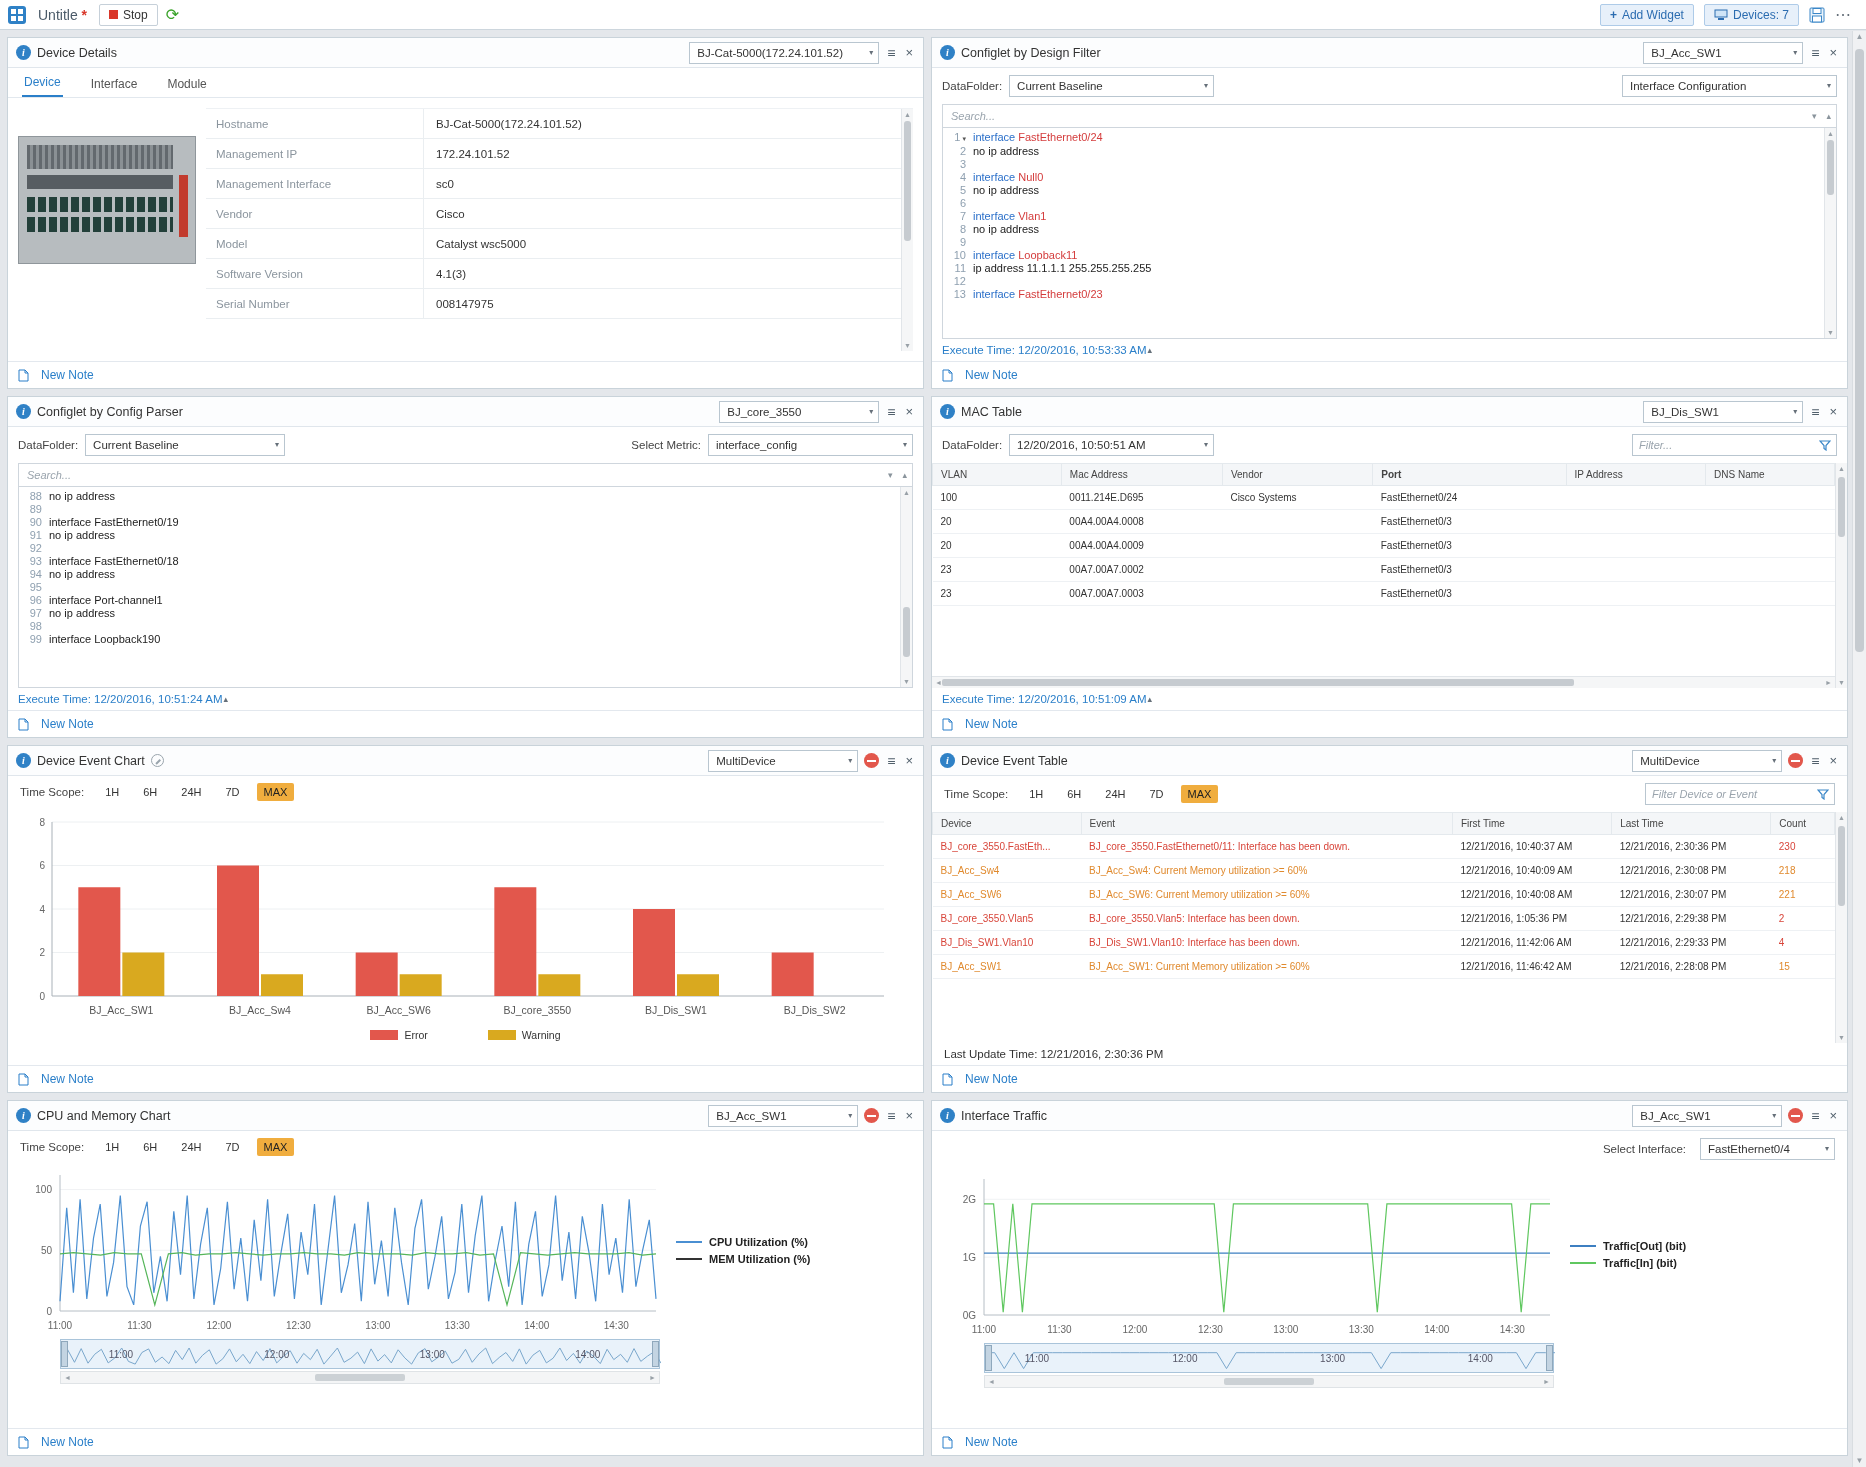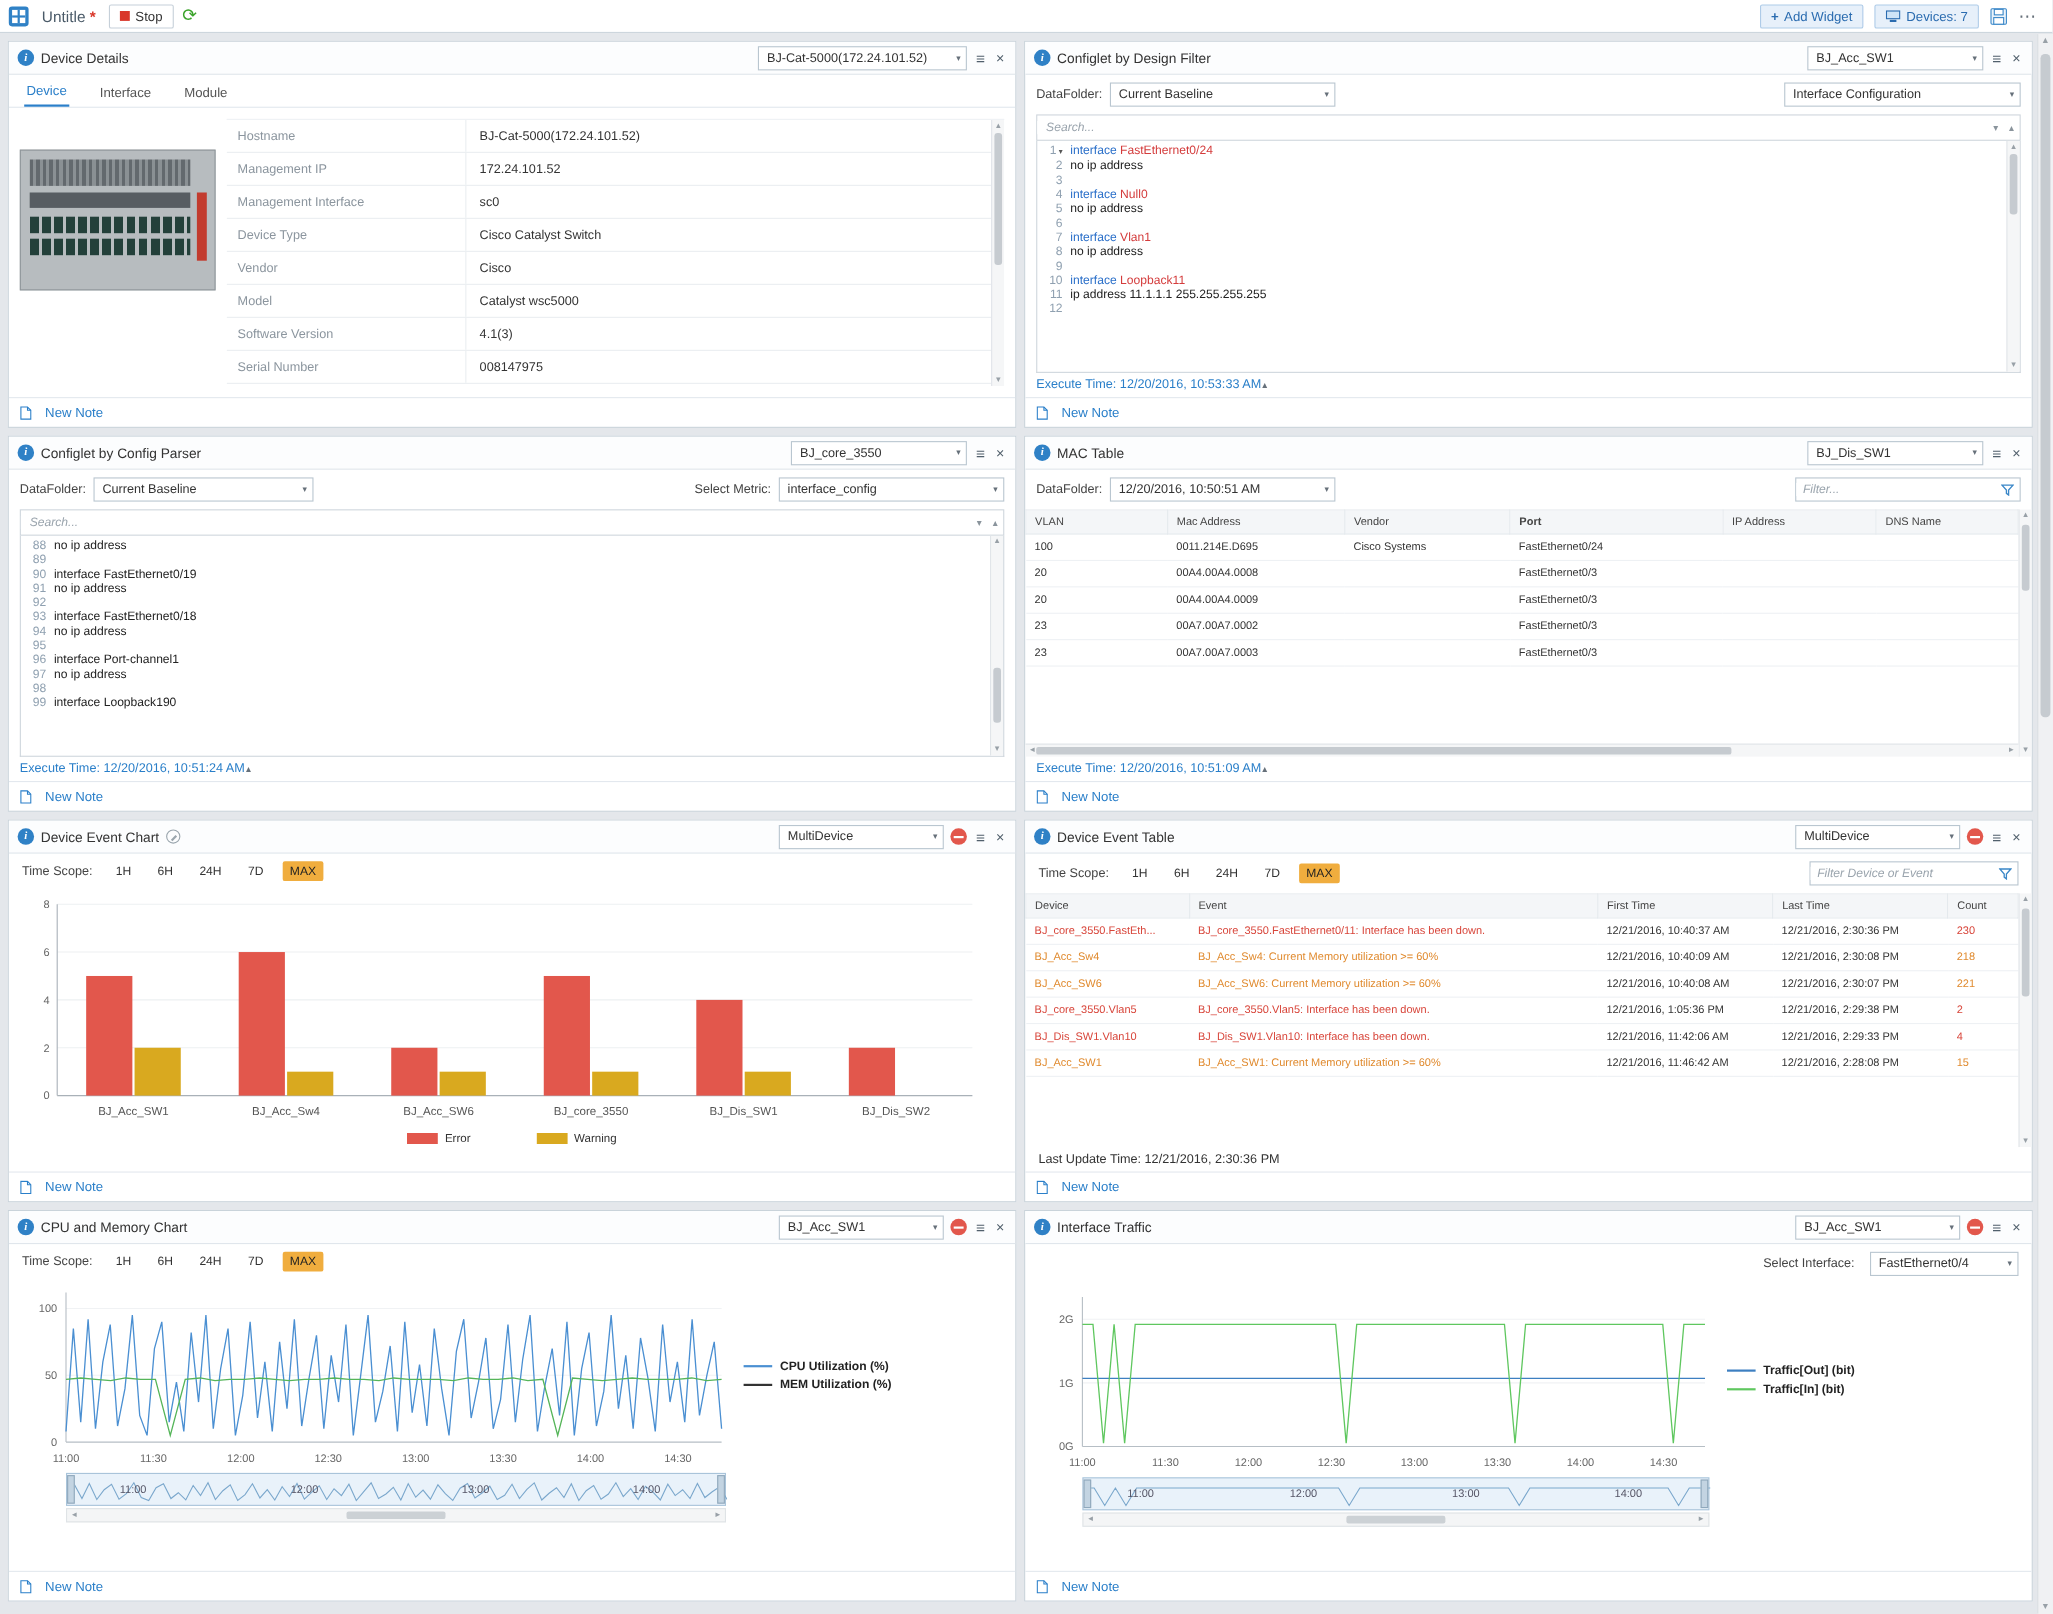--- a/index.html
+++ b/index.html
@@ -198,24 +198,20 @@
             </div>
             <div class="kv-row">
               <div class="kv-label">Management IP</div>
               <div class="kv-value">172.24.101.52</div>
             </div>
             <div class="kv-row">
               <div class="kv-label">Management Interface</div>
               <div class="kv-value">sc0</div>
             </div>
             <div class="kv-row">
-              <div class="kv-label">Device Type</div>
-              <div class="kv-value">Cisco Catalyst Switch</div>
-            </div>
-            <div class="kv-row">
               <div class="kv-label">Vendor</div>
               <div class="kv-value">Cisco</div>
             </div>
             <div class="kv-row">
               <div class="kv-label">Model</div>
               <div class="kv-value">Catalyst wsc5000</div>
             </div>
             <div class="kv-row">
               <div class="kv-label">Software Version</div>
               <div class="kv-value">4.1(3)</div>
@@ -312,20 +308,24 @@
             <span class="gutter-num">10</span>
             <span class="code-text"><span class="tok-kw">interface </span><span class="tok-name">Loopback11</span></span>
           </div>
           <div class="code-row">
             <span class="gutter-num">11</span>
             <span class="code-text">ip address 11.1.1.1 255.255.255.255</span>
           </div>
           <div class="code-row">
             <span class="gutter-num">12</span>
             <span class="code-text">&nbsp;</span>
+          </div>
+          <div class="code-row">
+            <span class="gutter-num">13</span>
+            <span class="code-text"><span class="tok-kw">interface </span><span class="tok-name">FastEthernet0/23</span></span>
           </div>
         </div>
       <div class="vscroll">
           <span class="sar">▲</span>
           <div class="vthumb" style="top:12px;height:55px"></div>
           <span class="sar">▼</span>
         </div>
     </div>
     <div class="exec-row">
       <span>Execute Time: 12/20/2016, 10:53:33 AM</span>

